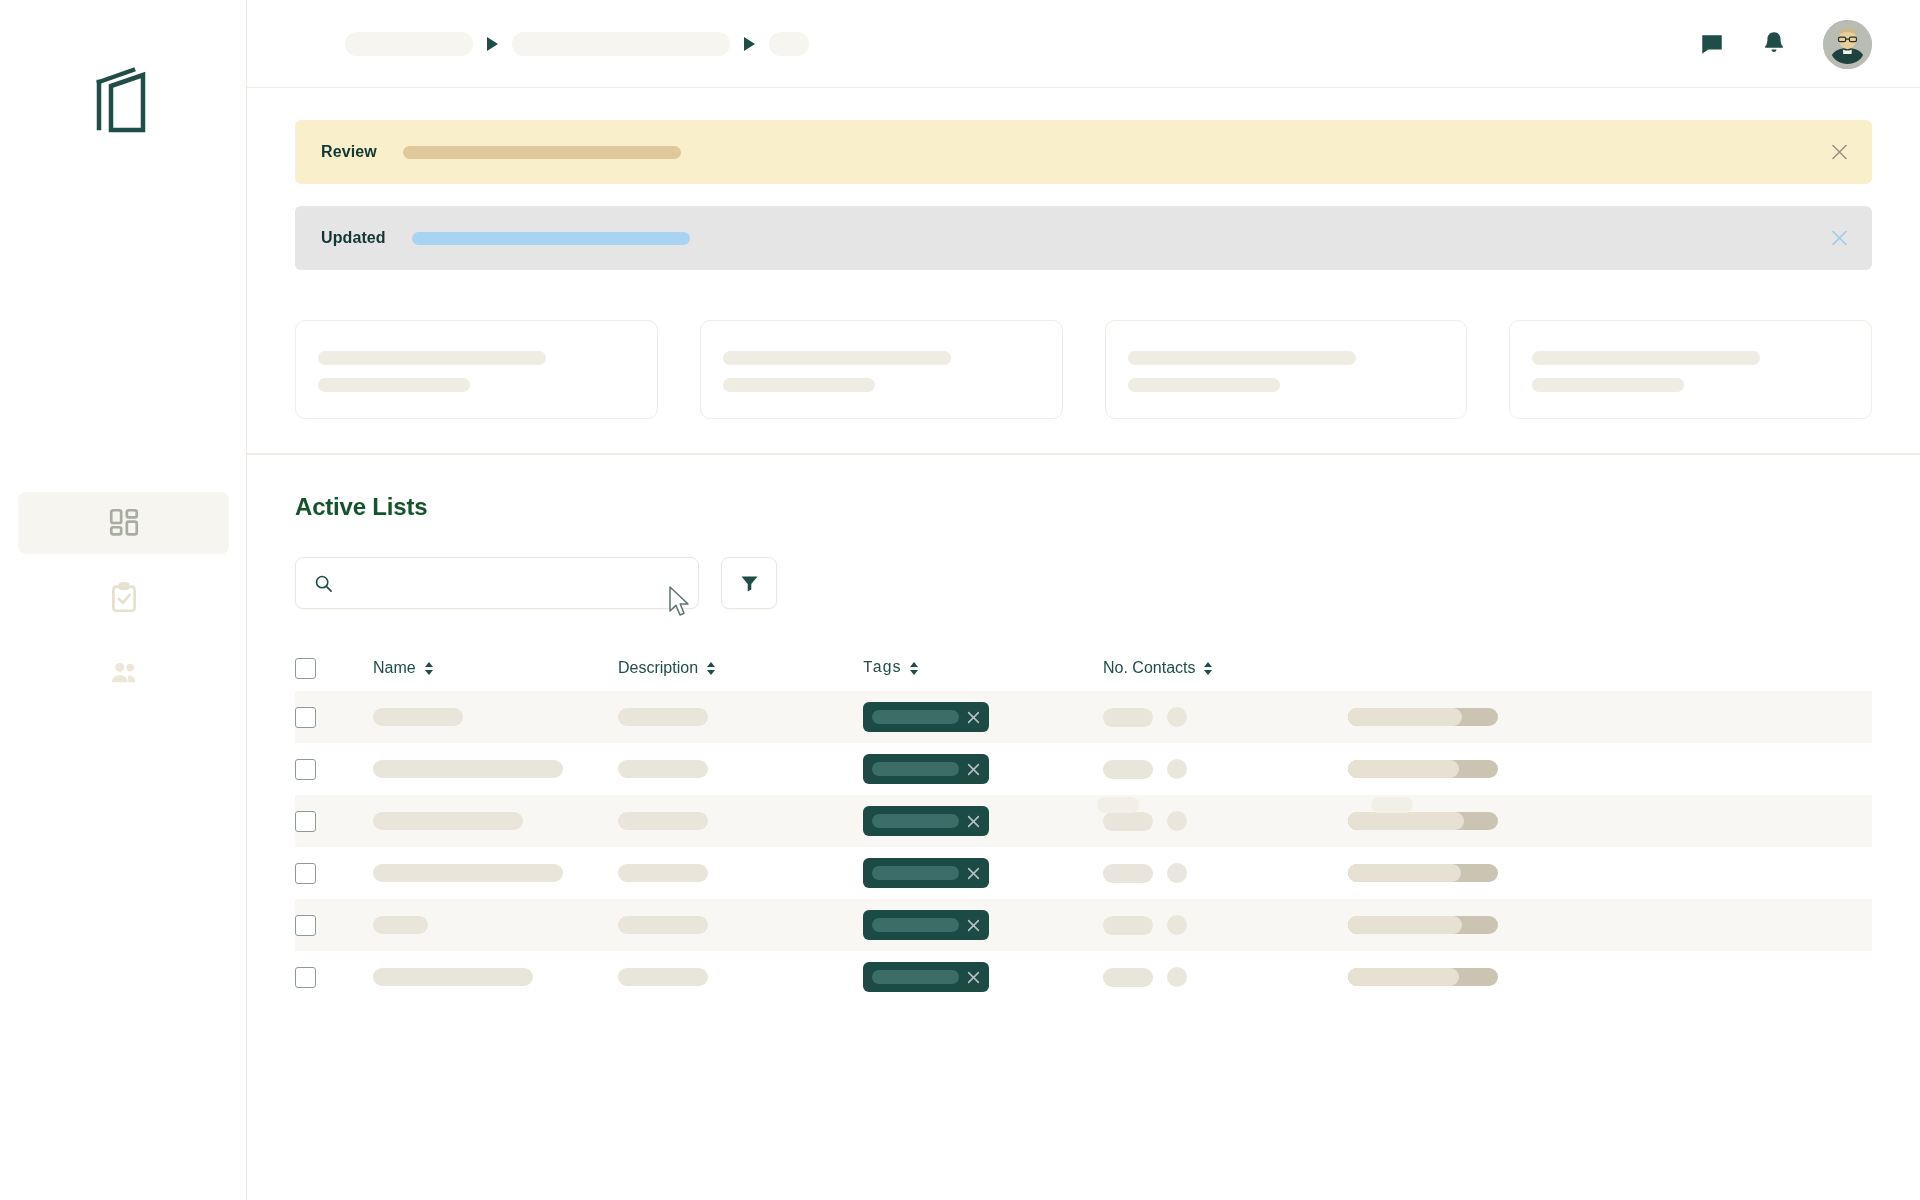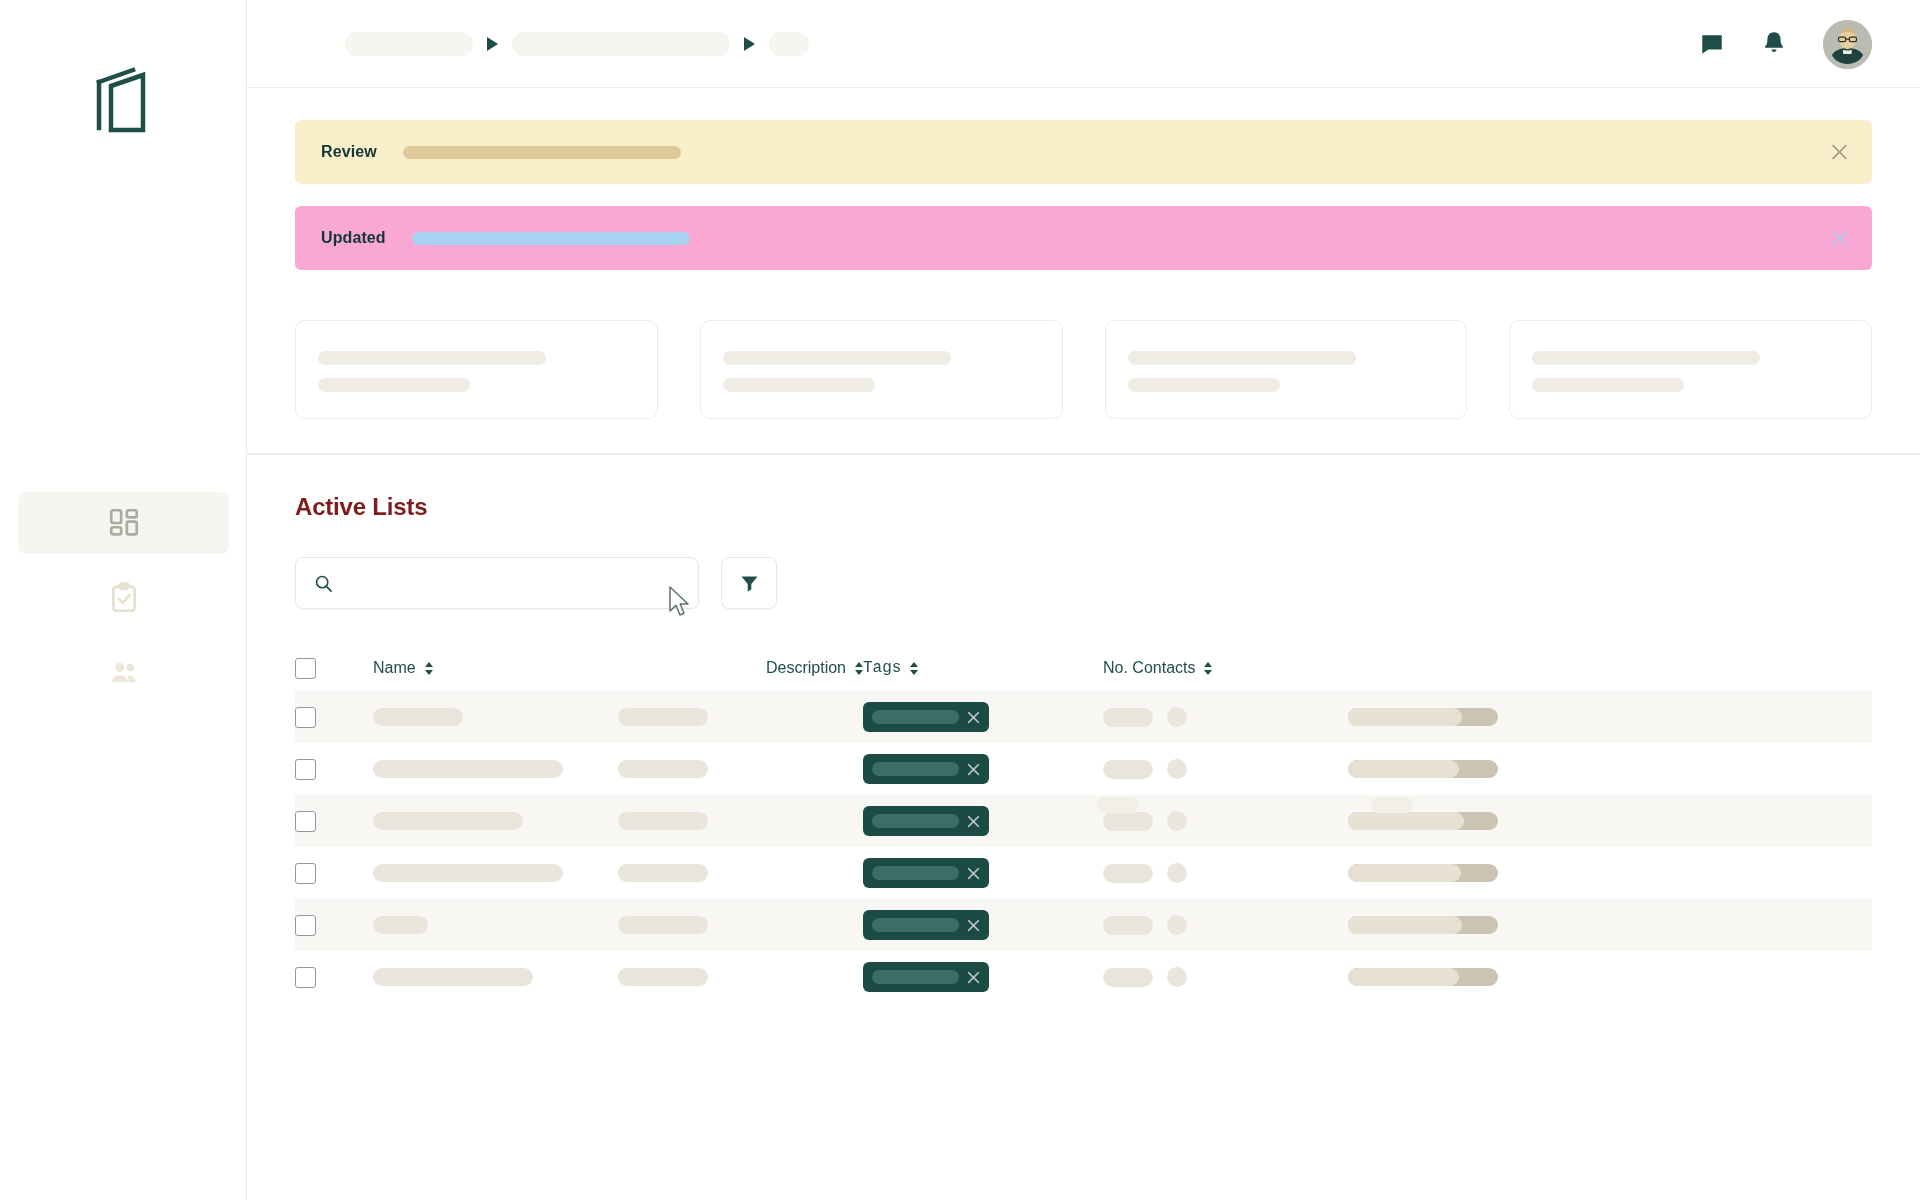--- a/index.html
+++ b/index.html
@@ -119,21 +119,21 @@
   .banner {
     height: 64px;
     border-radius: 6px;
     display: flex;
     align-items: center;
     padding: 0 26px 0 26px;
     position: relative;
     margin-bottom: 22px;
   }
   .banner-review  { background: #faefcb; }
-  .banner-updated { background: #f9a8d4; }
+  .banner-updated { background: #e5e5e5; }
 
   .banner-label {
     font-size: 16px;
     font-weight: 700;
     color: #123734;
     letter-spacing: .1px;
     white-space: nowrap;
   }
 
   .banner-skel { height: 13px; border-radius: 7px; margin-left: 26px; }
@@ -169,21 +169,21 @@
 
   
   .section {
     padding: 0 48px;
     border-top: 1px solid #f0ece3;
   }
 
   .section-title {
     font-size: 24px;
     font-weight: 700;
-    color: #7f1d1d;
+    color: #14532d;
     padding-top: 38px;
     letter-spacing: -.2px;
   }
 
   .search-row {
     display: flex;
     align-items: center;
     gap: 22px;
     margin-top: 36px;
   }
@@ -240,21 +240,21 @@
     align-items: center;
     gap: 9px;
     font-size: 16px;
     color: #1f4d48;
     cursor: pointer;
     user-select: none;
   }
 
   .col-check { flex: 0 0 78px; display: flex; align-items: center; }
   .col-name  { flex: 0 0 245px; }
-  .col-desc  { flex: 0 0 245px; justify-content: flex-end; }
+  .col-desc  { flex: 0 0 245px; }
   .col-tags  { flex: 0 0 240px; font-family: Liberation Mono, monospace; }
   .col-cont  { flex: 0 0 245px; }
   .col-pct   { flex: 1 1 auto; }
 
   .checkbox {
     width: 21px; height: 21px;
     border: 1.6px solid #8d9b96;
     border-radius: 3px;
     background: #ffffff;
     cursor: pointer;

